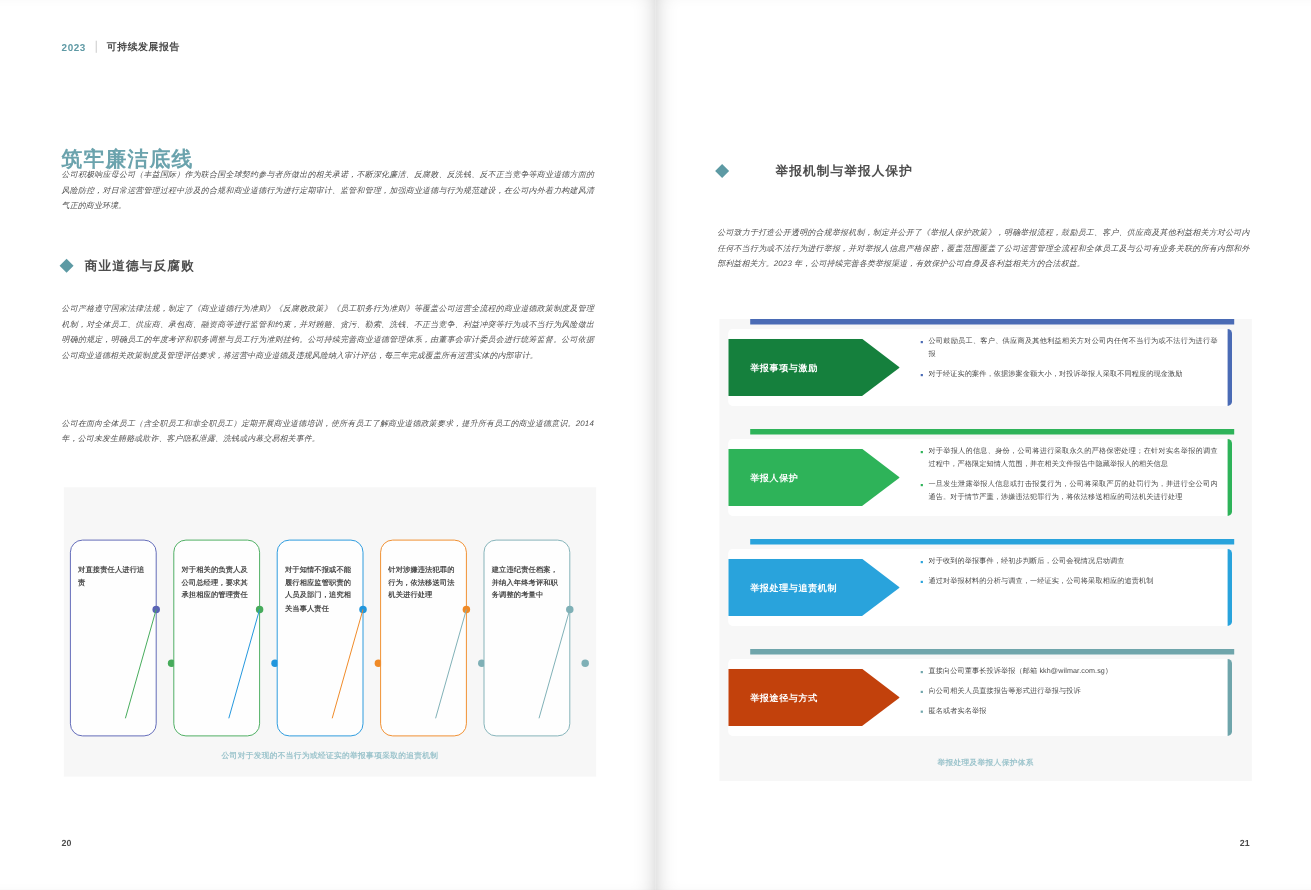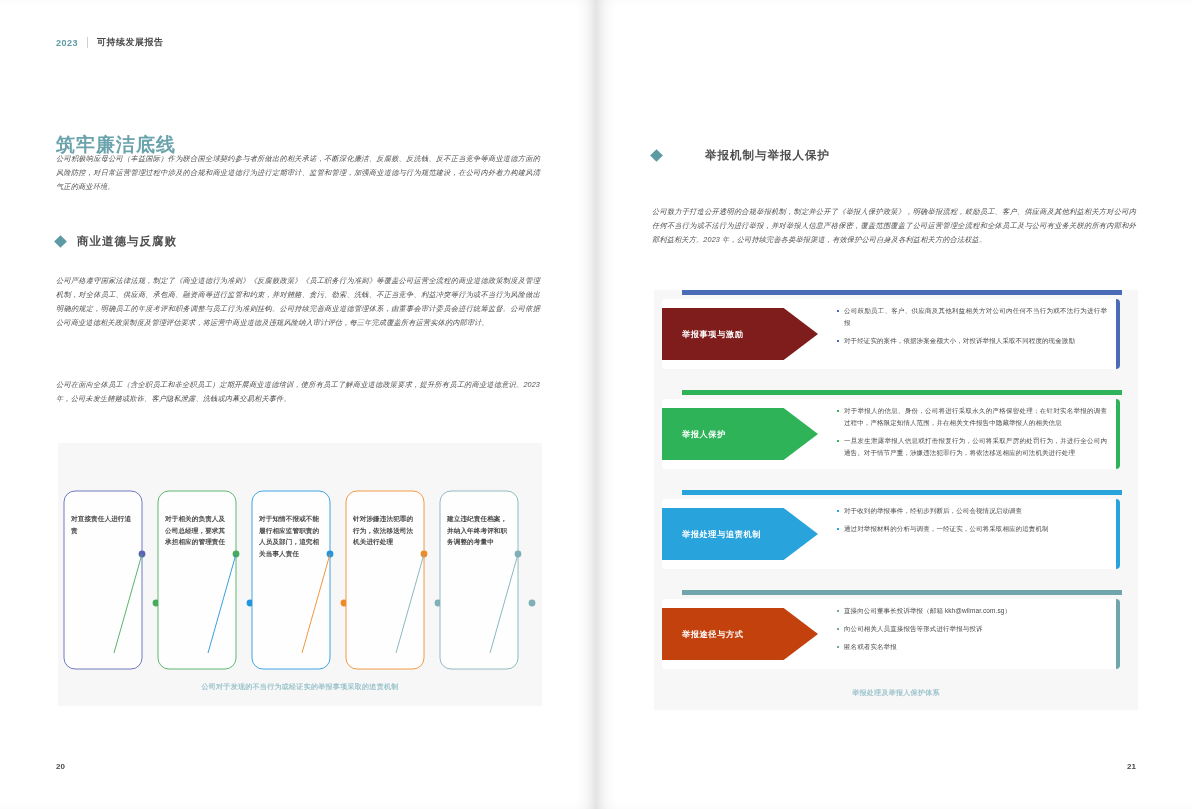--- a/index.html
+++ b/index.html
@@ -116,21 +116,21 @@
     <div class="sec-title">筑牢廉洁底线</div>
 
     <p class="para l-intro">公司积极响应母公司（丰益国际）作为联合国全球契约参与者所做出的相关承诺，不断深化廉洁、反腐败、反洗钱、反不正当竞争等商业道德方面的风险防控，对日常运营管理过程中涉及的合规和商业道德行为进行定期审计、监管和管理，加强商业道德与行为规范建设，在公司内外着力构建风清气正的商业环境。</p>
 
     <div class="sub-head l-sub1">
       <span class="diamond"></span>
       <span class="sub-label">商业道德与反腐败</span>
     </div>
 
     <p class="para l-p1">公司严格遵守国家法律法规，制定了《商业道德行为准则》《反腐败政策》《员工职务行为准则》等覆盖公司运营全流程的商业道德政策制度及管理机制，对全体员工、供应商、承包商、融资商等进行监管和约束，并对贿赂、贪污、勒索、洗钱、不正当竞争、利益冲突等行为或不当行为风险做出明确的规定，明确员工的年度考评和职务调整与员工行为准则挂钩。公司持续完善商业道德管理体系，由董事会审计委员会进行统筹监督。公司依据公司商业道德相关政策制度及管理评估要求，将运营中商业道德及违规风险纳入审计评估，每三年完成覆盖所有运营实体的内部审计。</p>
-    <p class="para l-p2">公司在面向全体员工（含全职员工和非全职员工）定期开展商业道德培训，使所有员工了解商业道德政策要求，提升所有员工的商业道德意识。2023 年，公司未发生贿赂或欺诈、客户隐私泄露、洗钱或内幕交易相关事件。</p>
+    <p class="para l-p2">公司在面向全体员工（含全职员工和非全职员工）定期开展商业道德培训，使所有员工了解商业道德政策要求，提升所有员工的商业道德意识。2014 年，公司未发生贿赂或欺诈、客户隐私泄露、洗钱或内幕交易相关事件。</p>
 
     <div class="flow-panel">
       <svg class="flow-svg" width="484" height="263">
         <g id="flow-graphics">
             <rect x="6" y="48" width="78" height="178" rx="11" ry="11" fill="#ffffff" stroke="#5a63b5" stroke-width="0.9" opacity="0.95"></rect>
             <circle cx="84" cy="111" r="3.4" fill="#5a63b5"></circle>
             <line x1="84" y1="111" x2="56" y2="210" stroke="#46ab5b" stroke-width="0.9"></line>
             <circle cx="98" cy="160" r="3.4" fill="#46ab5b"></circle>
             <rect x="100" y="48" width="78" height="178" rx="11" ry="11" fill="#ffffff" stroke="#46ab5b" stroke-width="0.9" opacity="0.95"></rect>
             <circle cx="178" cy="111" r="3.4" fill="#46ab5b"></circle>
@@ -171,21 +171,21 @@
     </div>
 
     <p class="para r-p1">公司致力于打造公开透明的合规举报机制，制定并公开了《举报人保护政策》，明确举报流程，鼓励员工、客户、供应商及其他利益相关方对公司内任何不当行为或不法行为进行举报，并对举报人信息严格保密，覆盖范围覆盖了公司运营管理全流程和全体员工及与公司有业务关联的所有内部和外部利益相关方。2023 年，公司持续完善各类举报渠道，有效保护公司自身及各利益相关方的合法权益。</p>
 
     <div class="wb-panel">
       <div id="wb-rows">
           <div class="wb-row" style="top: 0px;">
             <div class="wb-bar" style="background: rgb(74, 107, 181);"></div>
             <div class="wb-card">
               <div class="wb-card-rb" style="background: rgb(74, 107, 181);"></div>
-              <div class="wb-tag" style="background: #7f1d1d; font-family: Liberation Mono, monospace;">举报事项与激励</div>
+              <div class="wb-tag" style="background: #15803d; font-family: Liberation Mono, monospace;">举报事项与激励</div>
               <div class="wb-items">
                 <div class="wb-li"><span class="wb-dot" style="background: rgb(74, 107, 181);"></span><span>公司鼓励员工、客户、供应商及其他利益相关方对公司内任何不当行为或不法行为进行举报</span></div>
                 <div class="wb-li"><span class="wb-dot" style="background: rgb(74, 107, 181);"></span><span>对于经证实的案件，依据涉案金额大小，对投诉举报人采取不同程度的现金激励</span></div>
               </div>
             </div>
           </div>
           <div class="wb-row" style="top: 100px;">
             <div class="wb-bar" style="background: rgb(46, 179, 89);"></div>
             <div class="wb-card">
               <div class="wb-card-rb" style="background: rgb(46, 179, 89);"></div>

